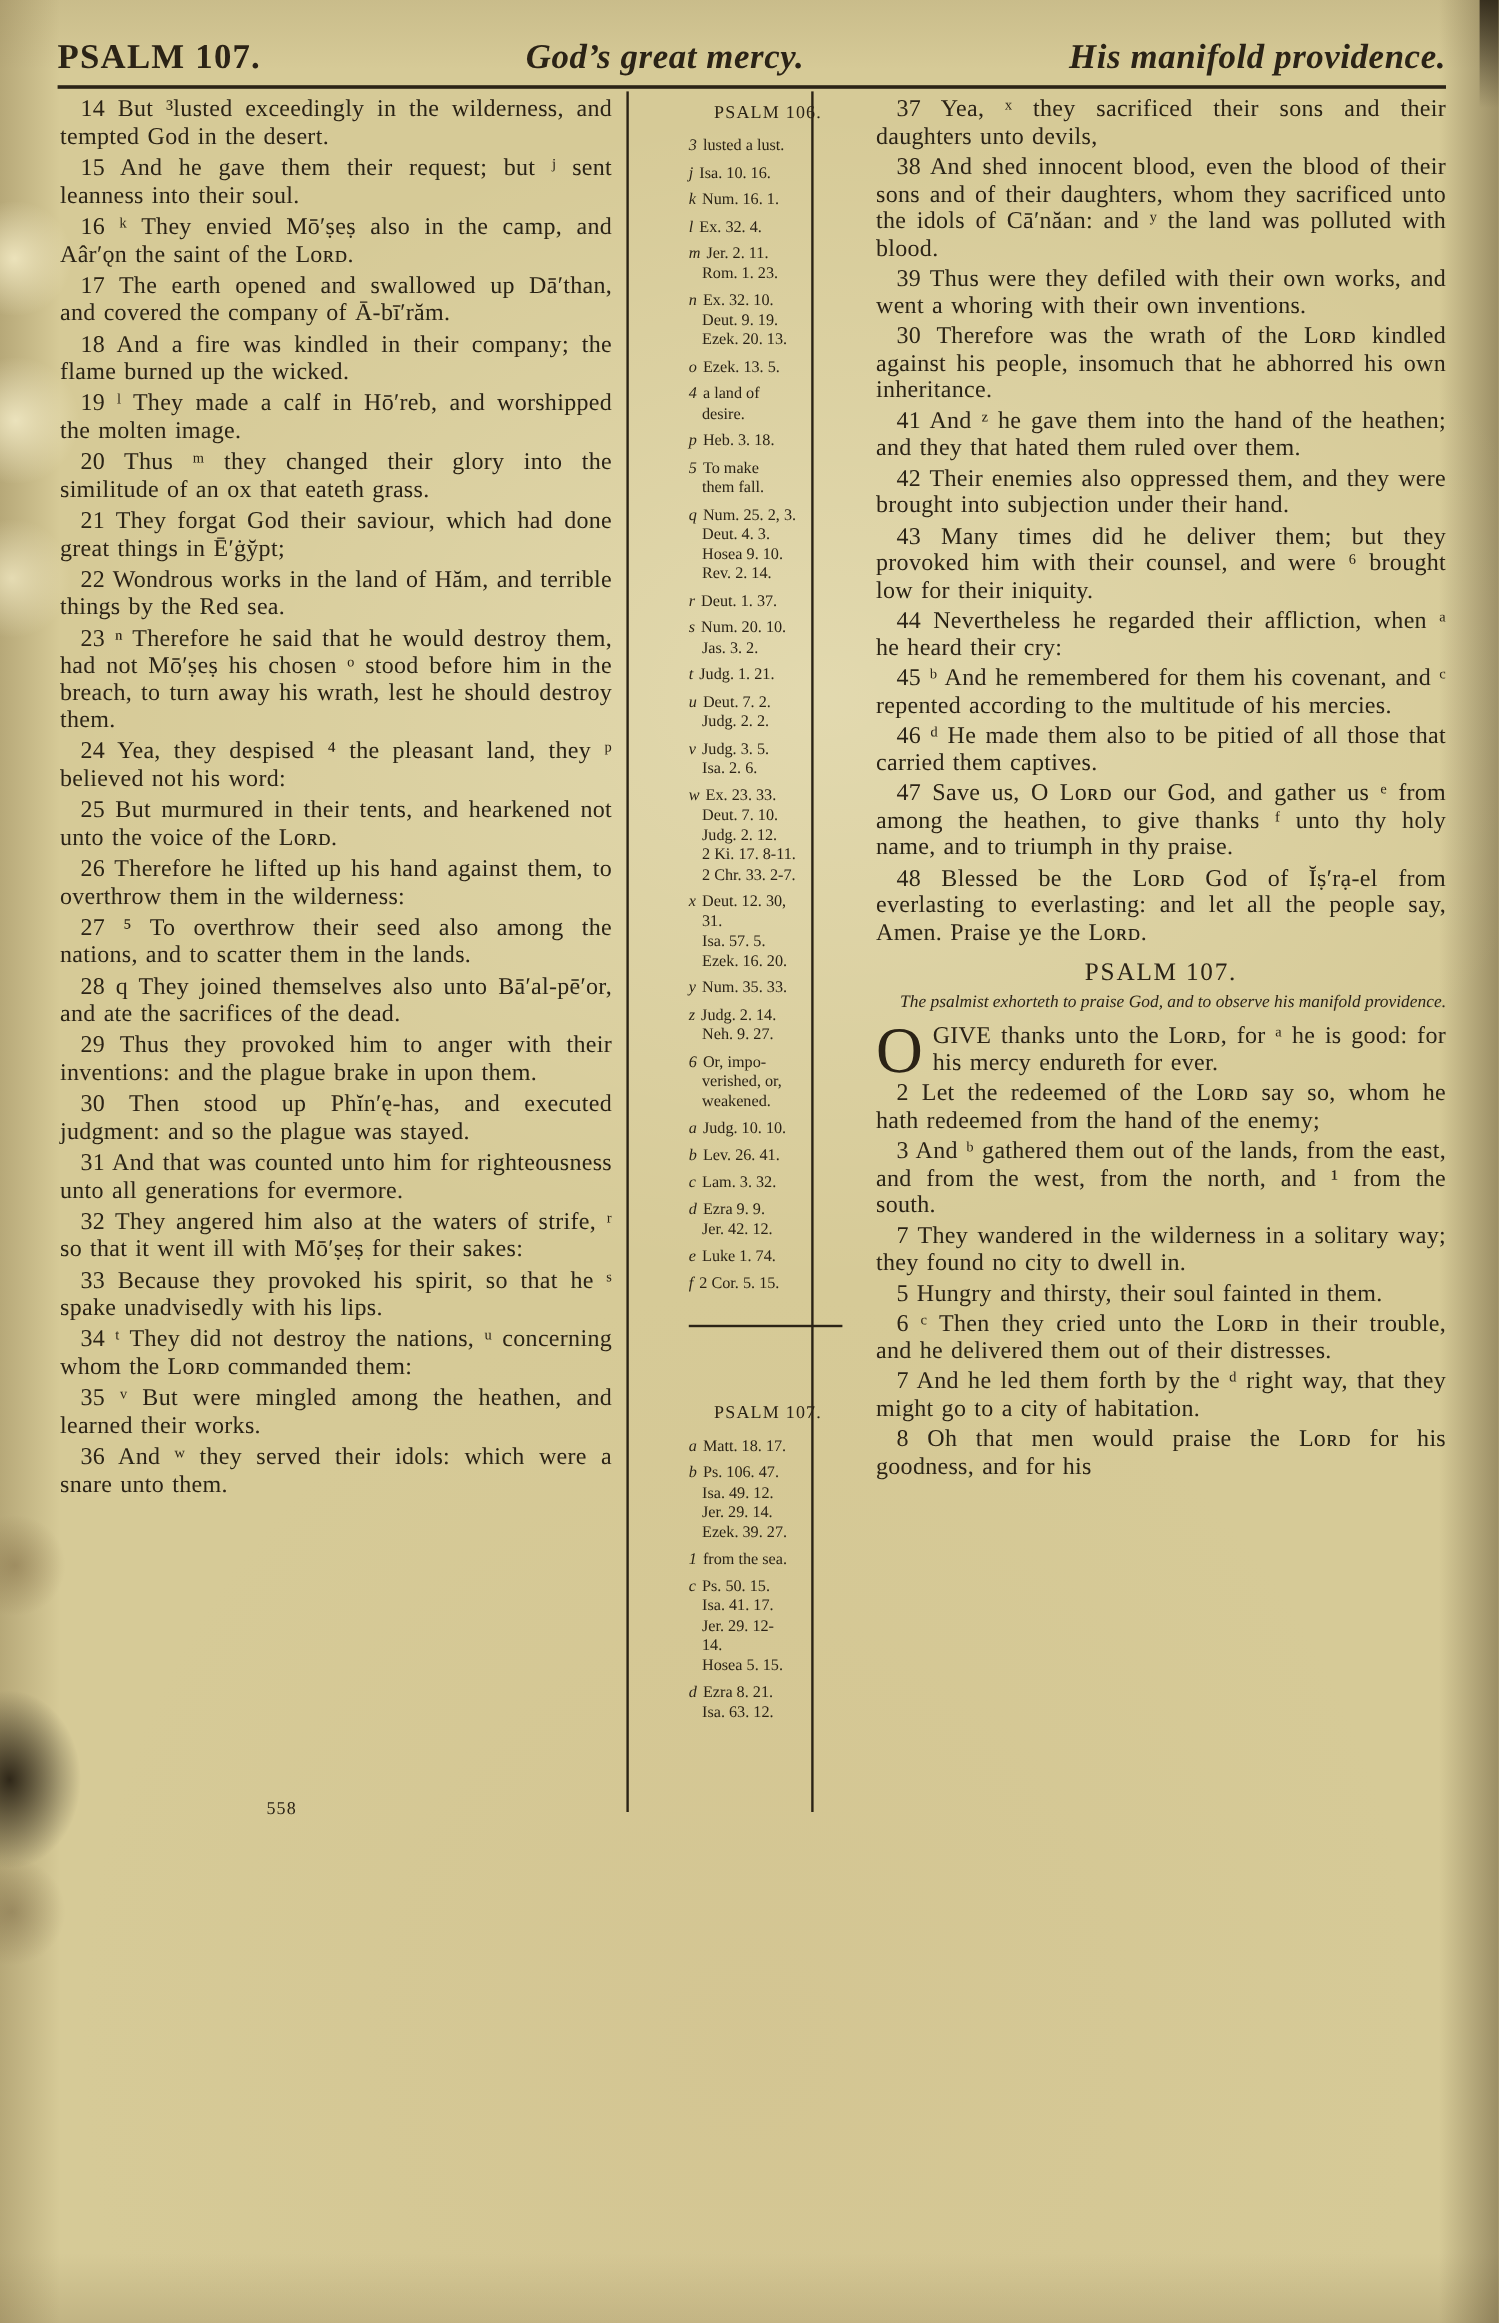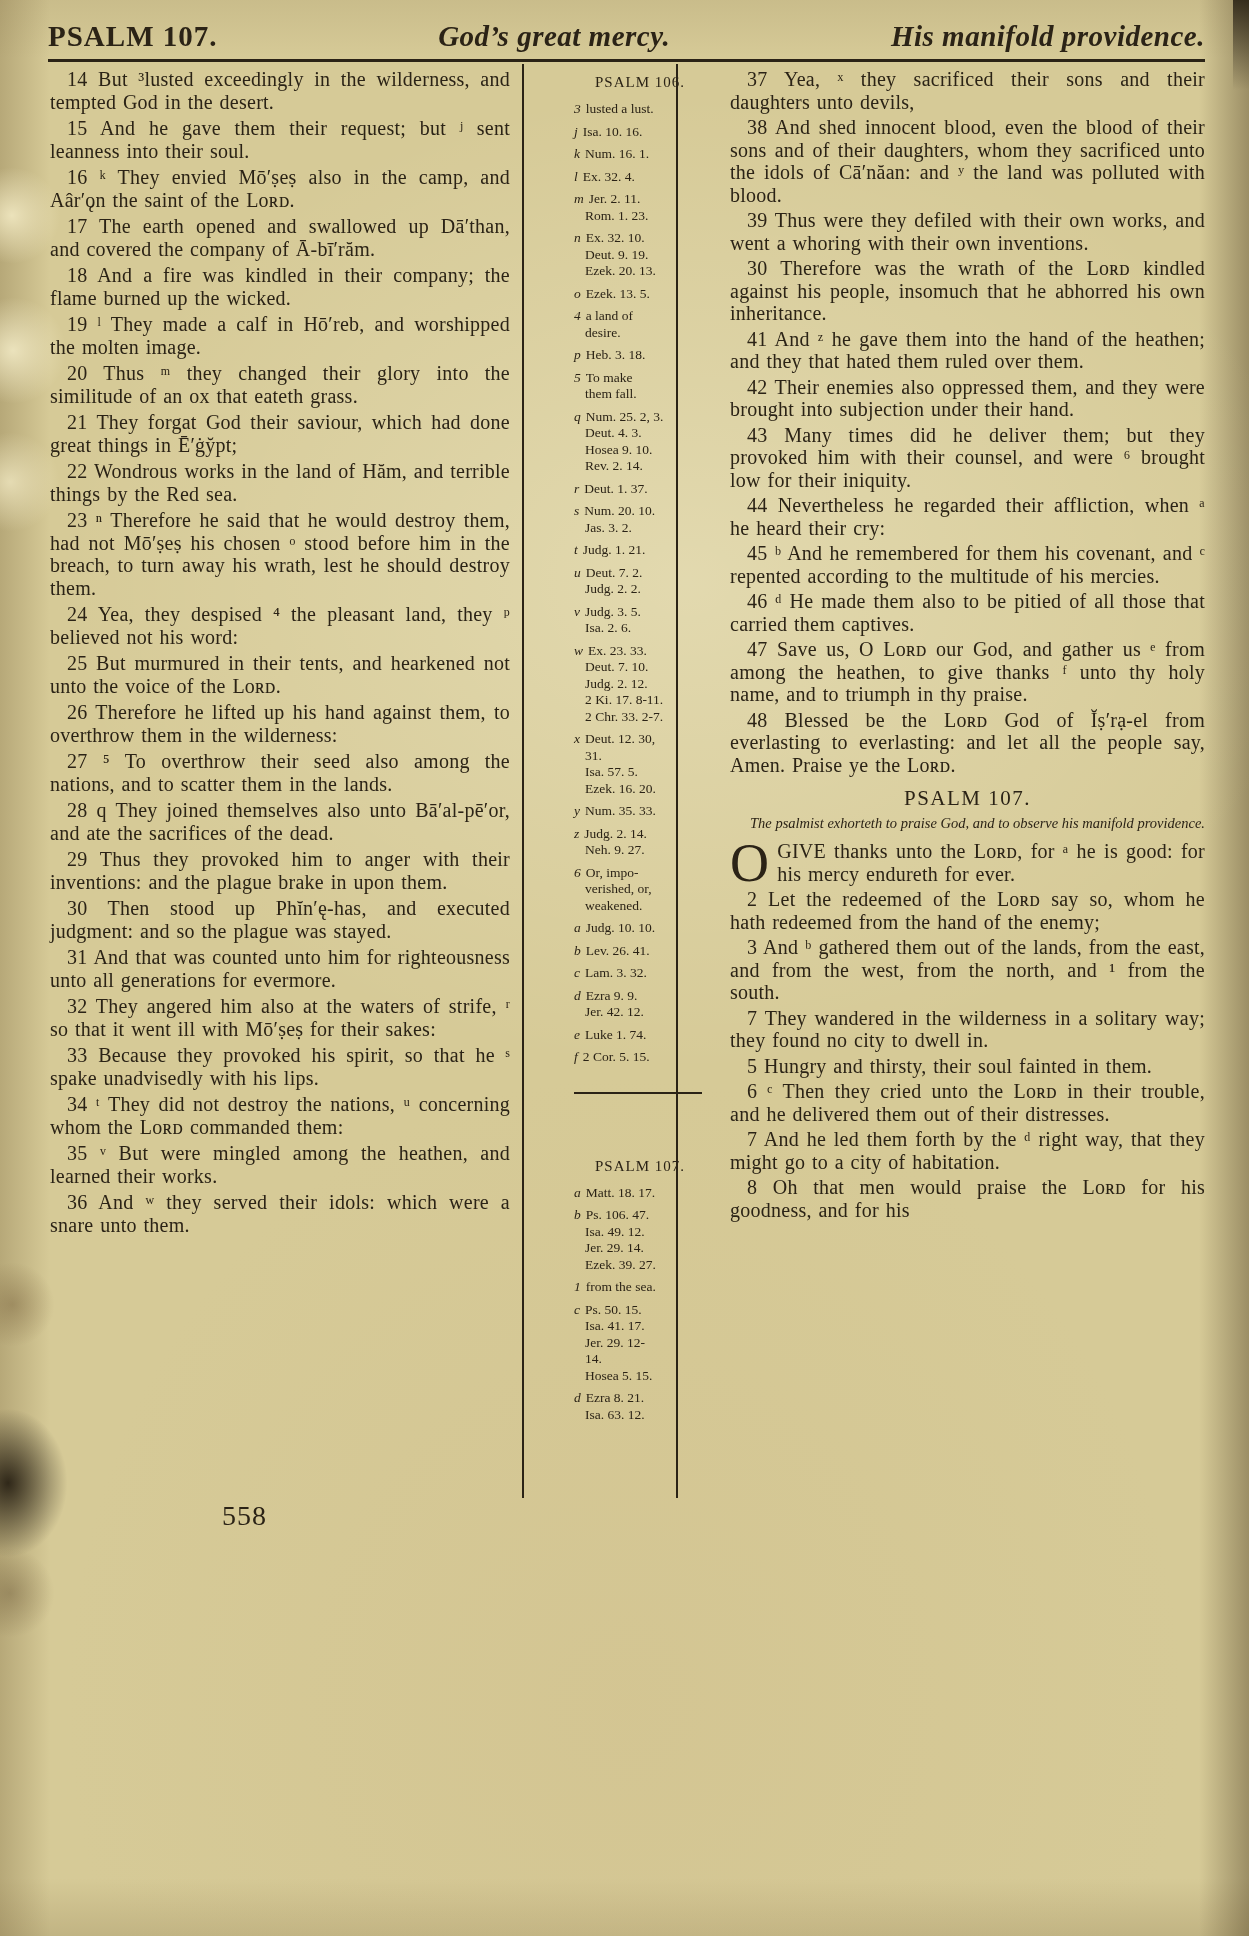--- a/index.html
+++ b/index.html
@@ -9,21 +9,21 @@
     position: relative; overflow: hidden;
     background-color: var(--paper, #d6ca97);
     background-image:
       radial-gradient(ellipse 900px 700px at 55% 30%, rgba(255,252,230,0.30), rgba(255,252,230,0) 70%),
       radial-gradient(ellipse 800px 900px at 50% 88%, rgba(205,185,135,0.28), rgba(205,185,135,0) 70%),
       linear-gradient(90deg, rgba(110,90,50,0.30), rgba(110,90,50,0) 4%, rgba(110,90,50,0) 96%, rgba(60,45,20,0.38) 100%),
       linear-gradient(180deg, rgba(110,90,50,0.12), rgba(110,90,50,0) 3%, rgba(110,90,50,0) 97%, rgba(110,90,50,0.20) 100%);
     font-family: "Liberation Serif", "DejaVu Serif", "DejaVu Sans", serif;
     color: var(--ink, #2b2316);
   }
-  .page { position: relative; width: 100%; height: 100%; padding: 20px 44px 0 48px; }
+  .page { position: relative; width: 100%; height: 100%; padding: 32px 44px 0 48px; }
 
   .page-header { display: flex; align-items: baseline; gap: 10px; font-size: 29px; font-weight: bold; letter-spacing: 0.5px; }
   .hdr-left { white-space: nowrap; letter-spacing: 1px; }
   .hdr-center { flex: 1; text-align: center; font-style: italic; }
   .hdr-right { white-space: nowrap; font-style: italic; }
   .rule { border-top: 3px solid var(--rule, #2b2316); margin-top: 6px; }
 
   .columns { position: relative; display: flex; margin-top: 2px; height: 1434px; overflow: hidden; }
   .vrule { position: absolute; top: 0; bottom: 0; width: 2px; background: var(--rule, #2b2316); }
   .vrule-left { left: 474px; }
@@ -42,21 +42,21 @@
   .ref-heading { font-size: 15px; text-align: center; letter-spacing: 1px; margin: 2px 0 10px; }
   .ref { margin: 0 0 6px; font-size: 13.5px; line-height: 16.5px; white-space: pre-line; padding-left: 11px; text-indent: -11px; text-align: left; }
   .ref-mark { font-style: italic; margin-right: 5px; }
   .ref-divider { border-top: 2px solid var(--rule, #2b2316); margin: 26px 4px 64px 0; }
 
   .psalm-title { font-size: 21px; font-weight: normal; text-align: center; letter-spacing: 1.5px; margin: 10px 0 4px; }
   .psalm-summary { font-size: 14.5px; font-style: italic; text-align: right; line-height: 17px; margin: 0 0 8px; }
   .first-verse { text-indent: 0; }
   .dropcap { float: left; font-size: 54px; line-height: 43px; padding: 2px 8px 0 0; }
 
-  .page-number { position: absolute; left: 222px; top: 1500px; font-size: 28px; letter-spacing: 1px; }
+  .page-number { position: absolute; left: 222px; top: 1500px; font-size: 15px; letter-spacing: 1px; }
 
   .stain { position: absolute; border-radius: 50%; pointer-events: none; }
   .s1 { left: -38px; top: 168px;  width: 100px; height: 95px;  background: radial-gradient(circle, rgba(238,229,190,0.95), rgba(238,229,190,0) 70%); }
   .s2 { left: -42px; top: 298px;  width: 110px; height: 105px; background: radial-gradient(circle, rgba(240,232,195,0.90), rgba(240,232,195,0) 70%); }
   .s3 { left: -40px; top: 432px;  width: 100px; height: 100px; background: radial-gradient(circle, rgba(236,227,188,0.85), rgba(236,227,188,0) 70%); }
   .s4 { left: -30px; top: 1262px; width: 85px;  height: 85px;  background: radial-gradient(circle, rgba(120,98,60,0.45), rgba(120,98,60,0) 70%); }
   .s5 { left: -52px; top: 1408px; width: 120px; height: 150px; background: radial-gradient(ellipse, rgba(28,21,11,0.88), rgba(28,21,11,0) 70%); }
   .s6 { left: -35px; top: 1548px; width: 90px;  height: 90px;  background: radial-gradient(circle, rgba(90,70,40,0.35), rgba(90,70,40,0) 70%); }
   .corner-shadow { position: absolute; right: 0; top: 0; width: 16px; height: 90px; background: linear-gradient(180deg, rgba(20,14,6,0.75), rgba(20,14,6,0)); pointer-events: none; }
 </style>

